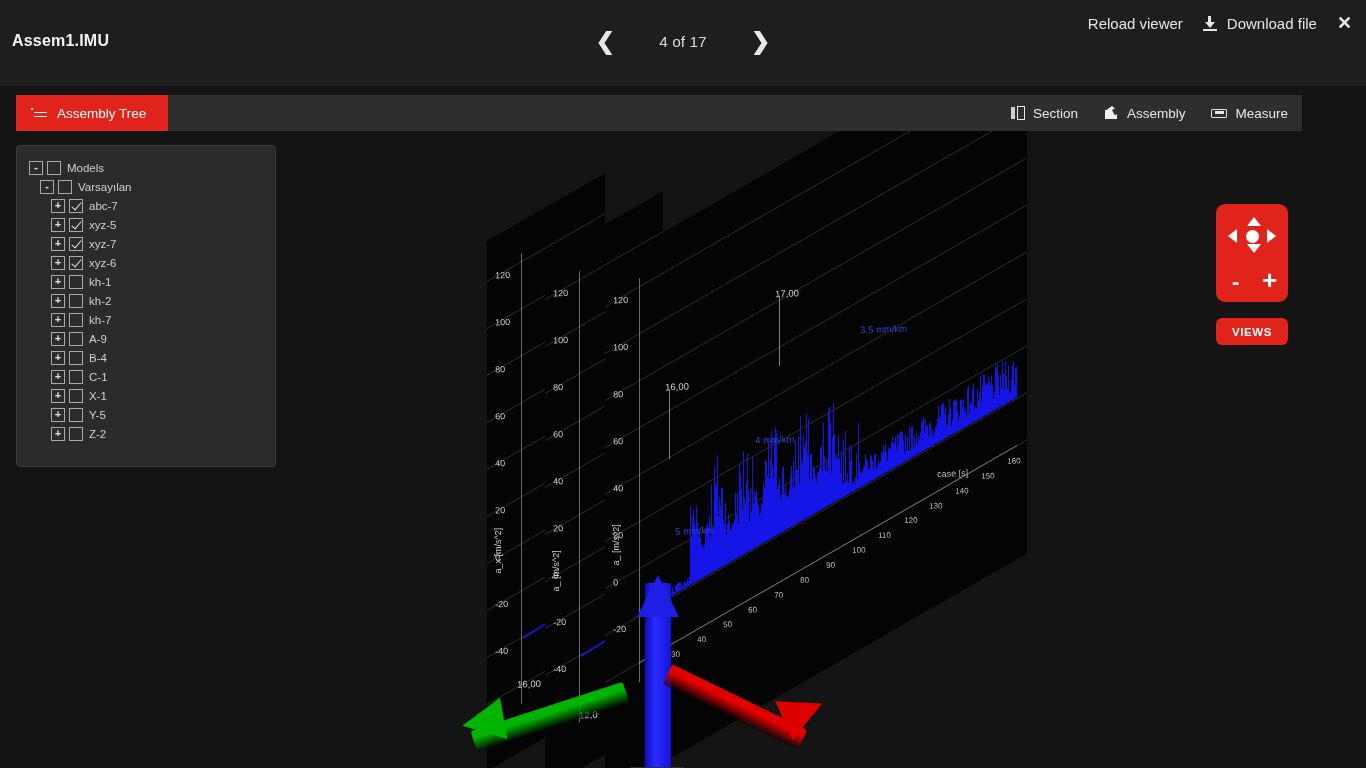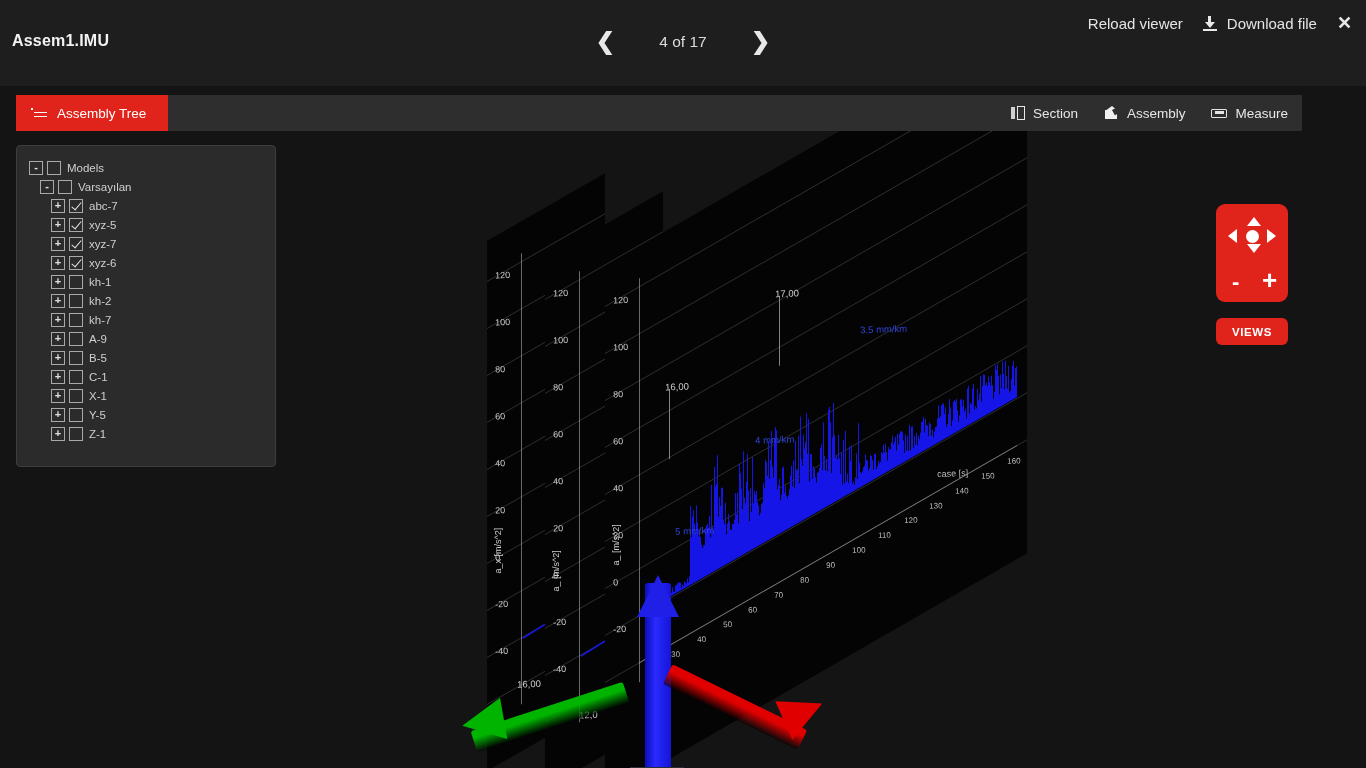--- a/index.html
+++ b/index.html
@@ -740,41 +740,41 @@
         <span class="lbl">kh-7</span>
       </div>
       <div class="tree-row" style="padding-left: 34px;">
         <span class="box toggle">+</span>
         <span class="box check"></span>
         <span class="lbl">A-9</span>
       </div>
       <div class="tree-row" style="padding-left: 34px;">
         <span class="box toggle">+</span>
         <span class="box check"></span>
-        <span class="lbl">B-5</span>
+        <span class="lbl">B-4</span>
       </div>
       <div class="tree-row" style="padding-left: 34px;">
         <span class="box toggle">+</span>
         <span class="box check"></span>
         <span class="lbl">C-1</span>
       </div>
       <div class="tree-row" style="padding-left: 34px;">
         <span class="box toggle">+</span>
         <span class="box check"></span>
         <span class="lbl">X-1</span>
       </div>
       <div class="tree-row" style="padding-left: 34px;">
         <span class="box toggle">+</span>
         <span class="box check"></span>
         <span class="lbl">Y-5</span>
       </div>
       <div class="tree-row" style="padding-left: 34px;">
         <span class="box toggle">+</span>
         <span class="box check"></span>
-        <span class="lbl">Z-1</span>
+        <span class="lbl">Z-2</span>
       </div>
     </div>
 
   <div class="nav-pad">
     <span class="tri tri-up"></span>
     <span class="tri tri-down"></span>
     <span class="tri tri-left"></span>
     <span class="tri tri-right"></span>
     <span class="nav-dot"></span>
     <span class="nav-minus">-</span>

